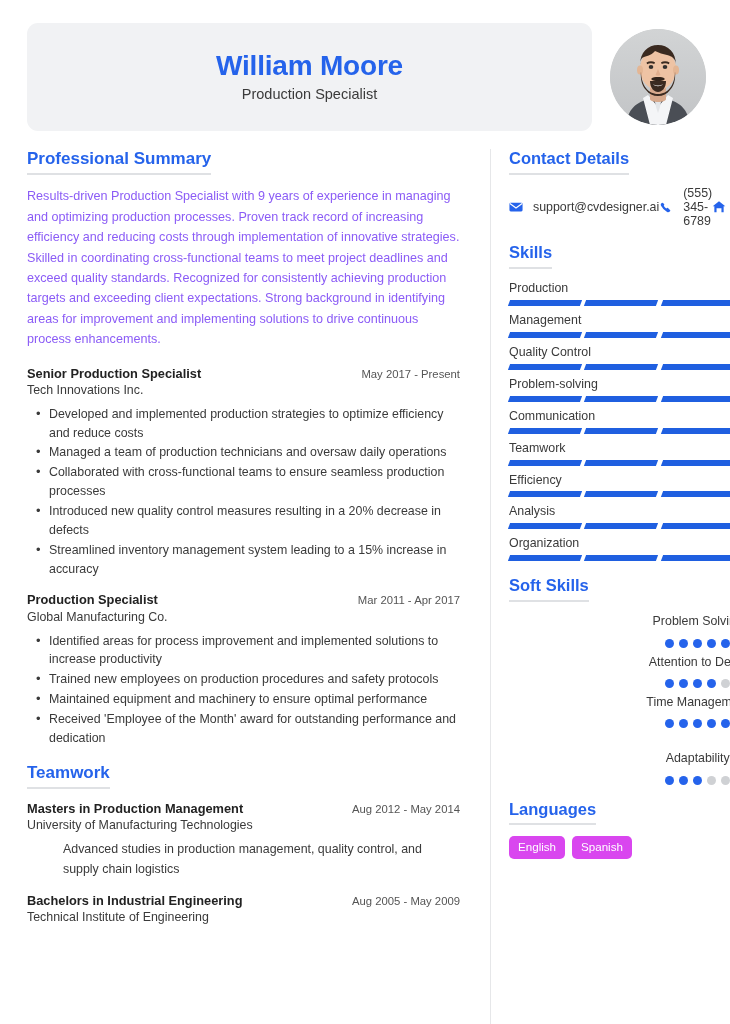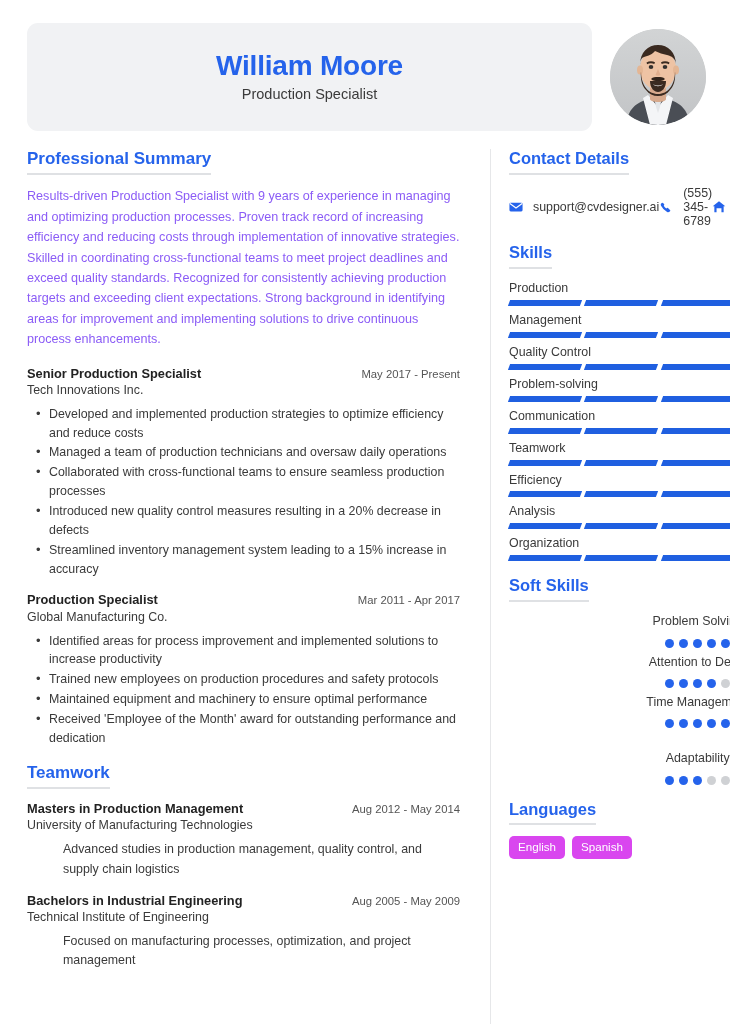--- a/index.html
+++ b/index.html
@@ -344,21 +344,20 @@
           <div class="entry-org">University of Manufacturing Technologies</div>
           <div class="entry-desc">Advanced studies in production management, quality control, and supply chain logistics</div>
         </div>
 
         <div class="entry">
           <div class="entry-top">
             <div class="entry-role">Bachelors in Industrial Engineering</div>
             <div class="entry-date">Aug 2005 - May 2009</div>
           </div>
           <div class="entry-org">Technical Institute of Engineering</div>
-          <div class="entry-desc">Focused on manufacturing processes, optimization, and project management</div>
         </div>
       </div>
 
     </div>
 
     <div class="col-side">
 
       <div class="sec">
         <div class="sec-title side">Contact Details</div>
         <div class="contact-list">

